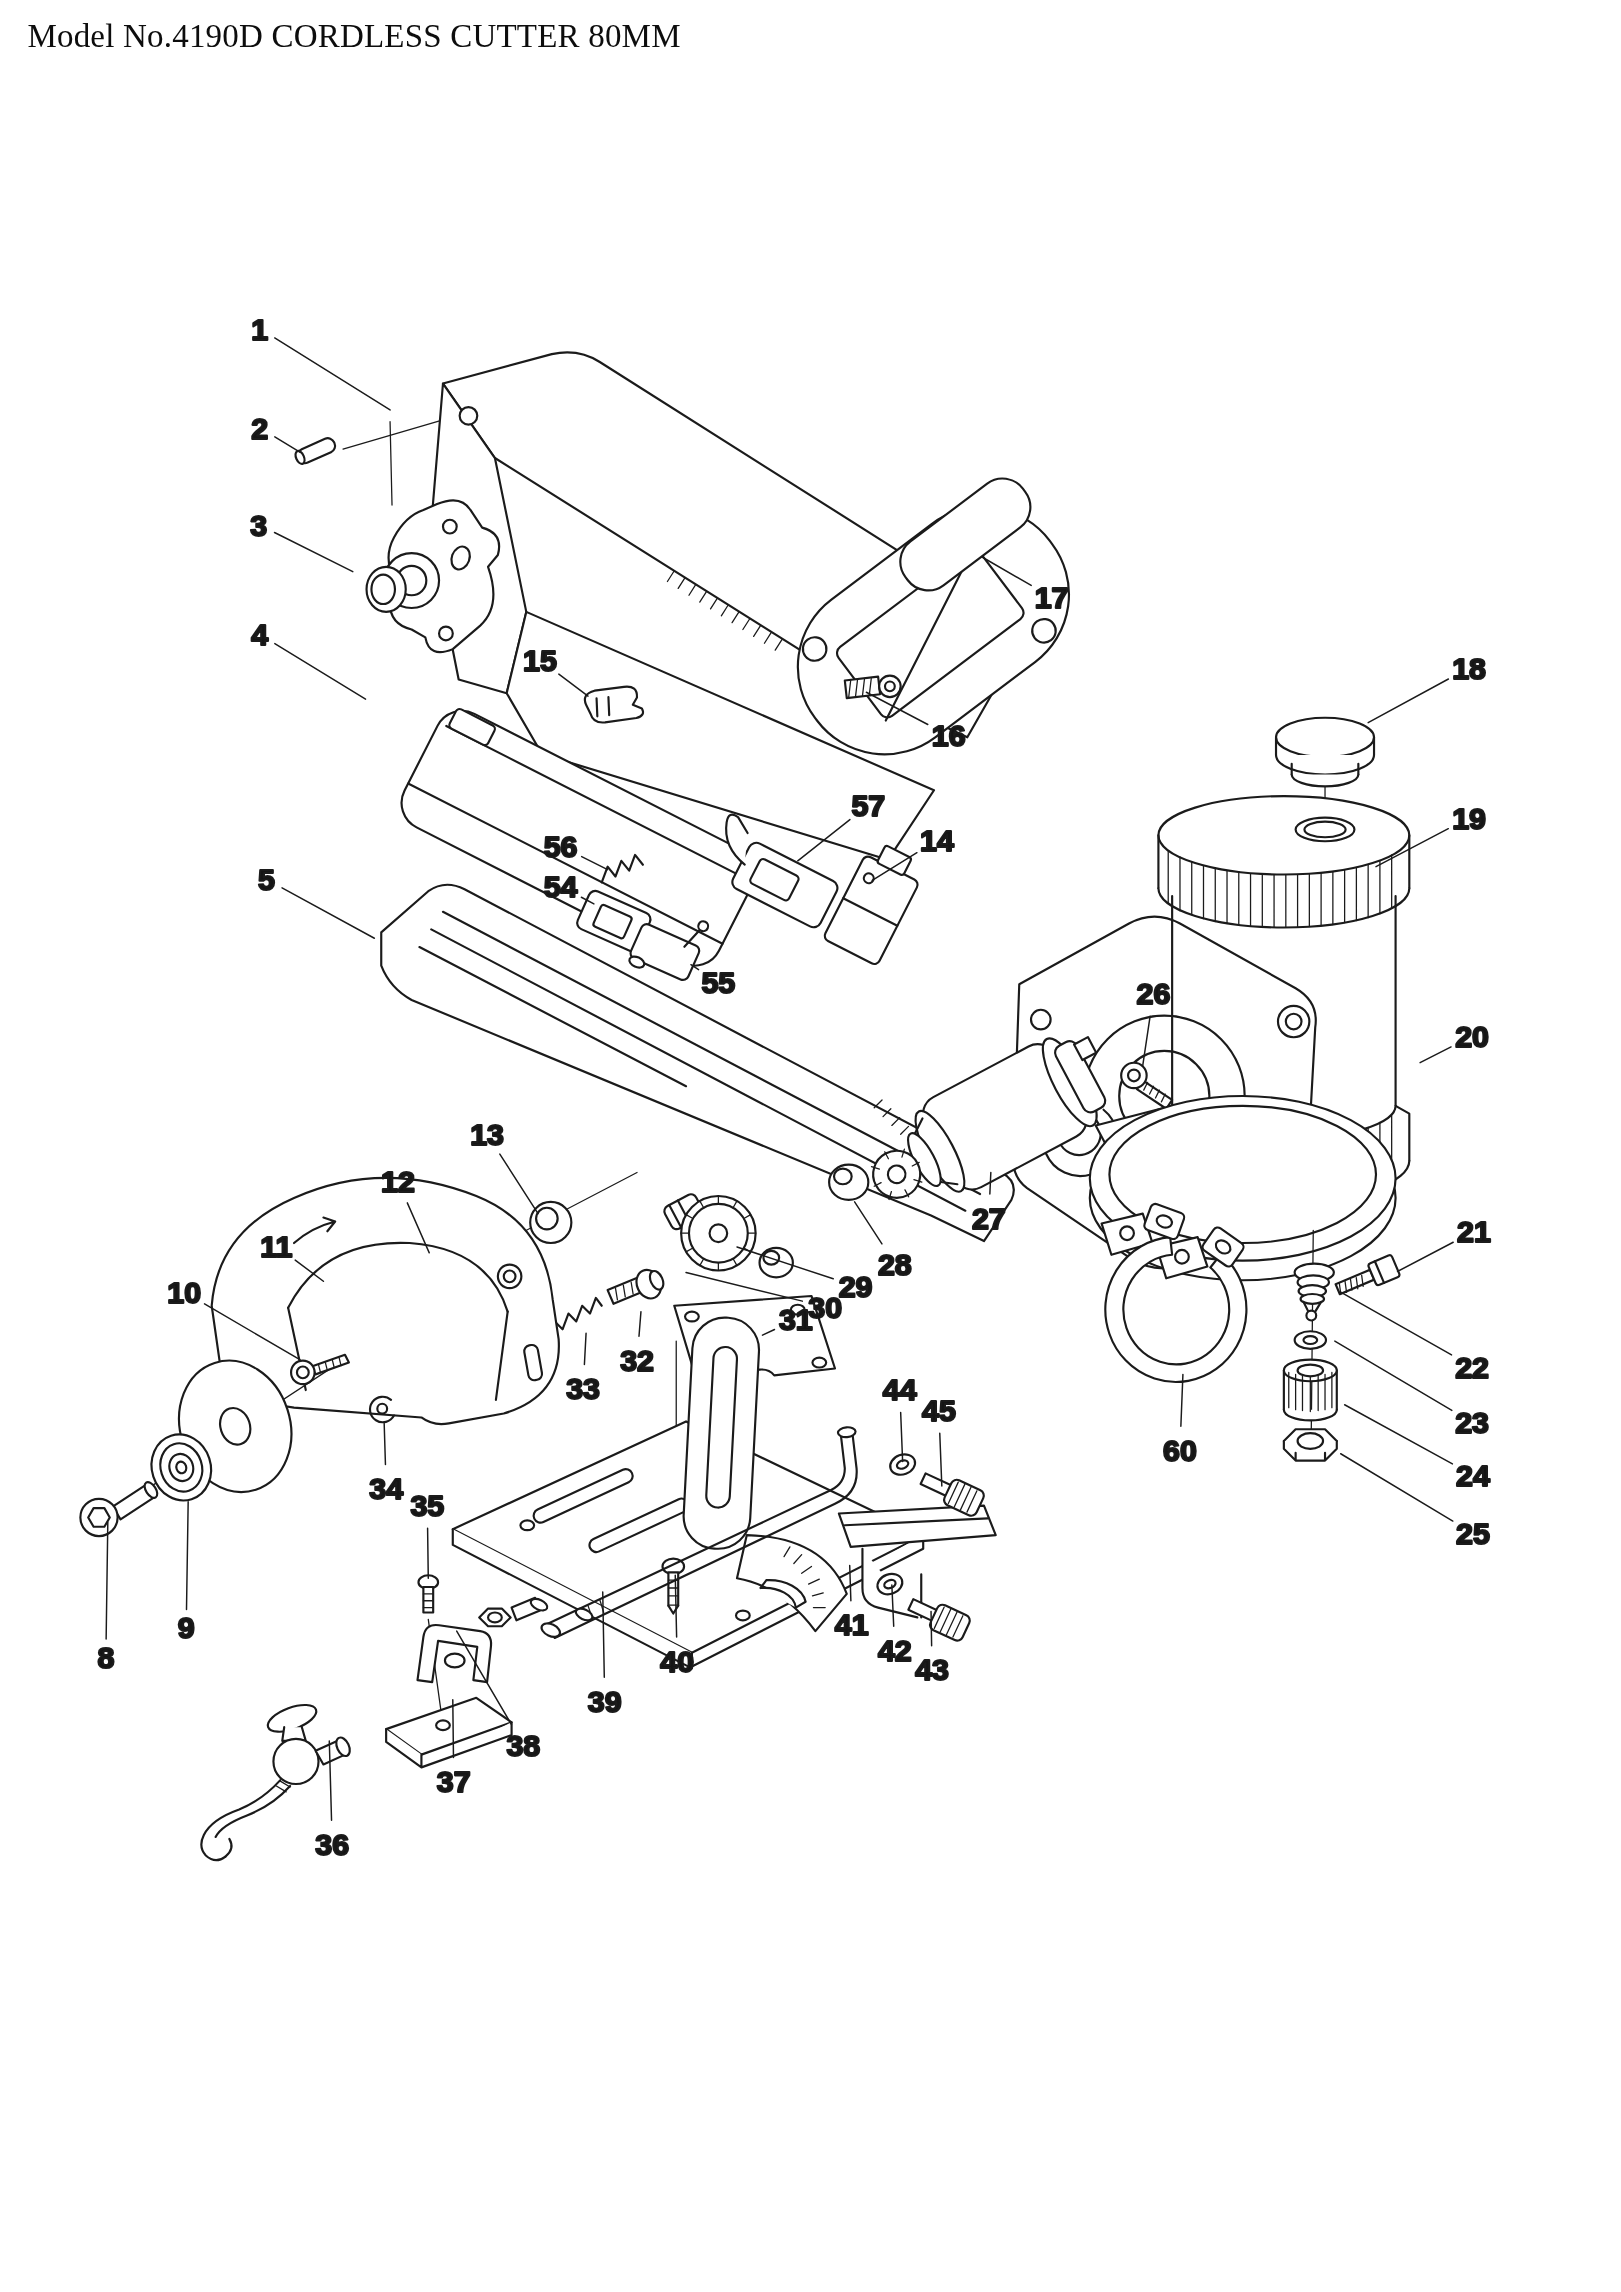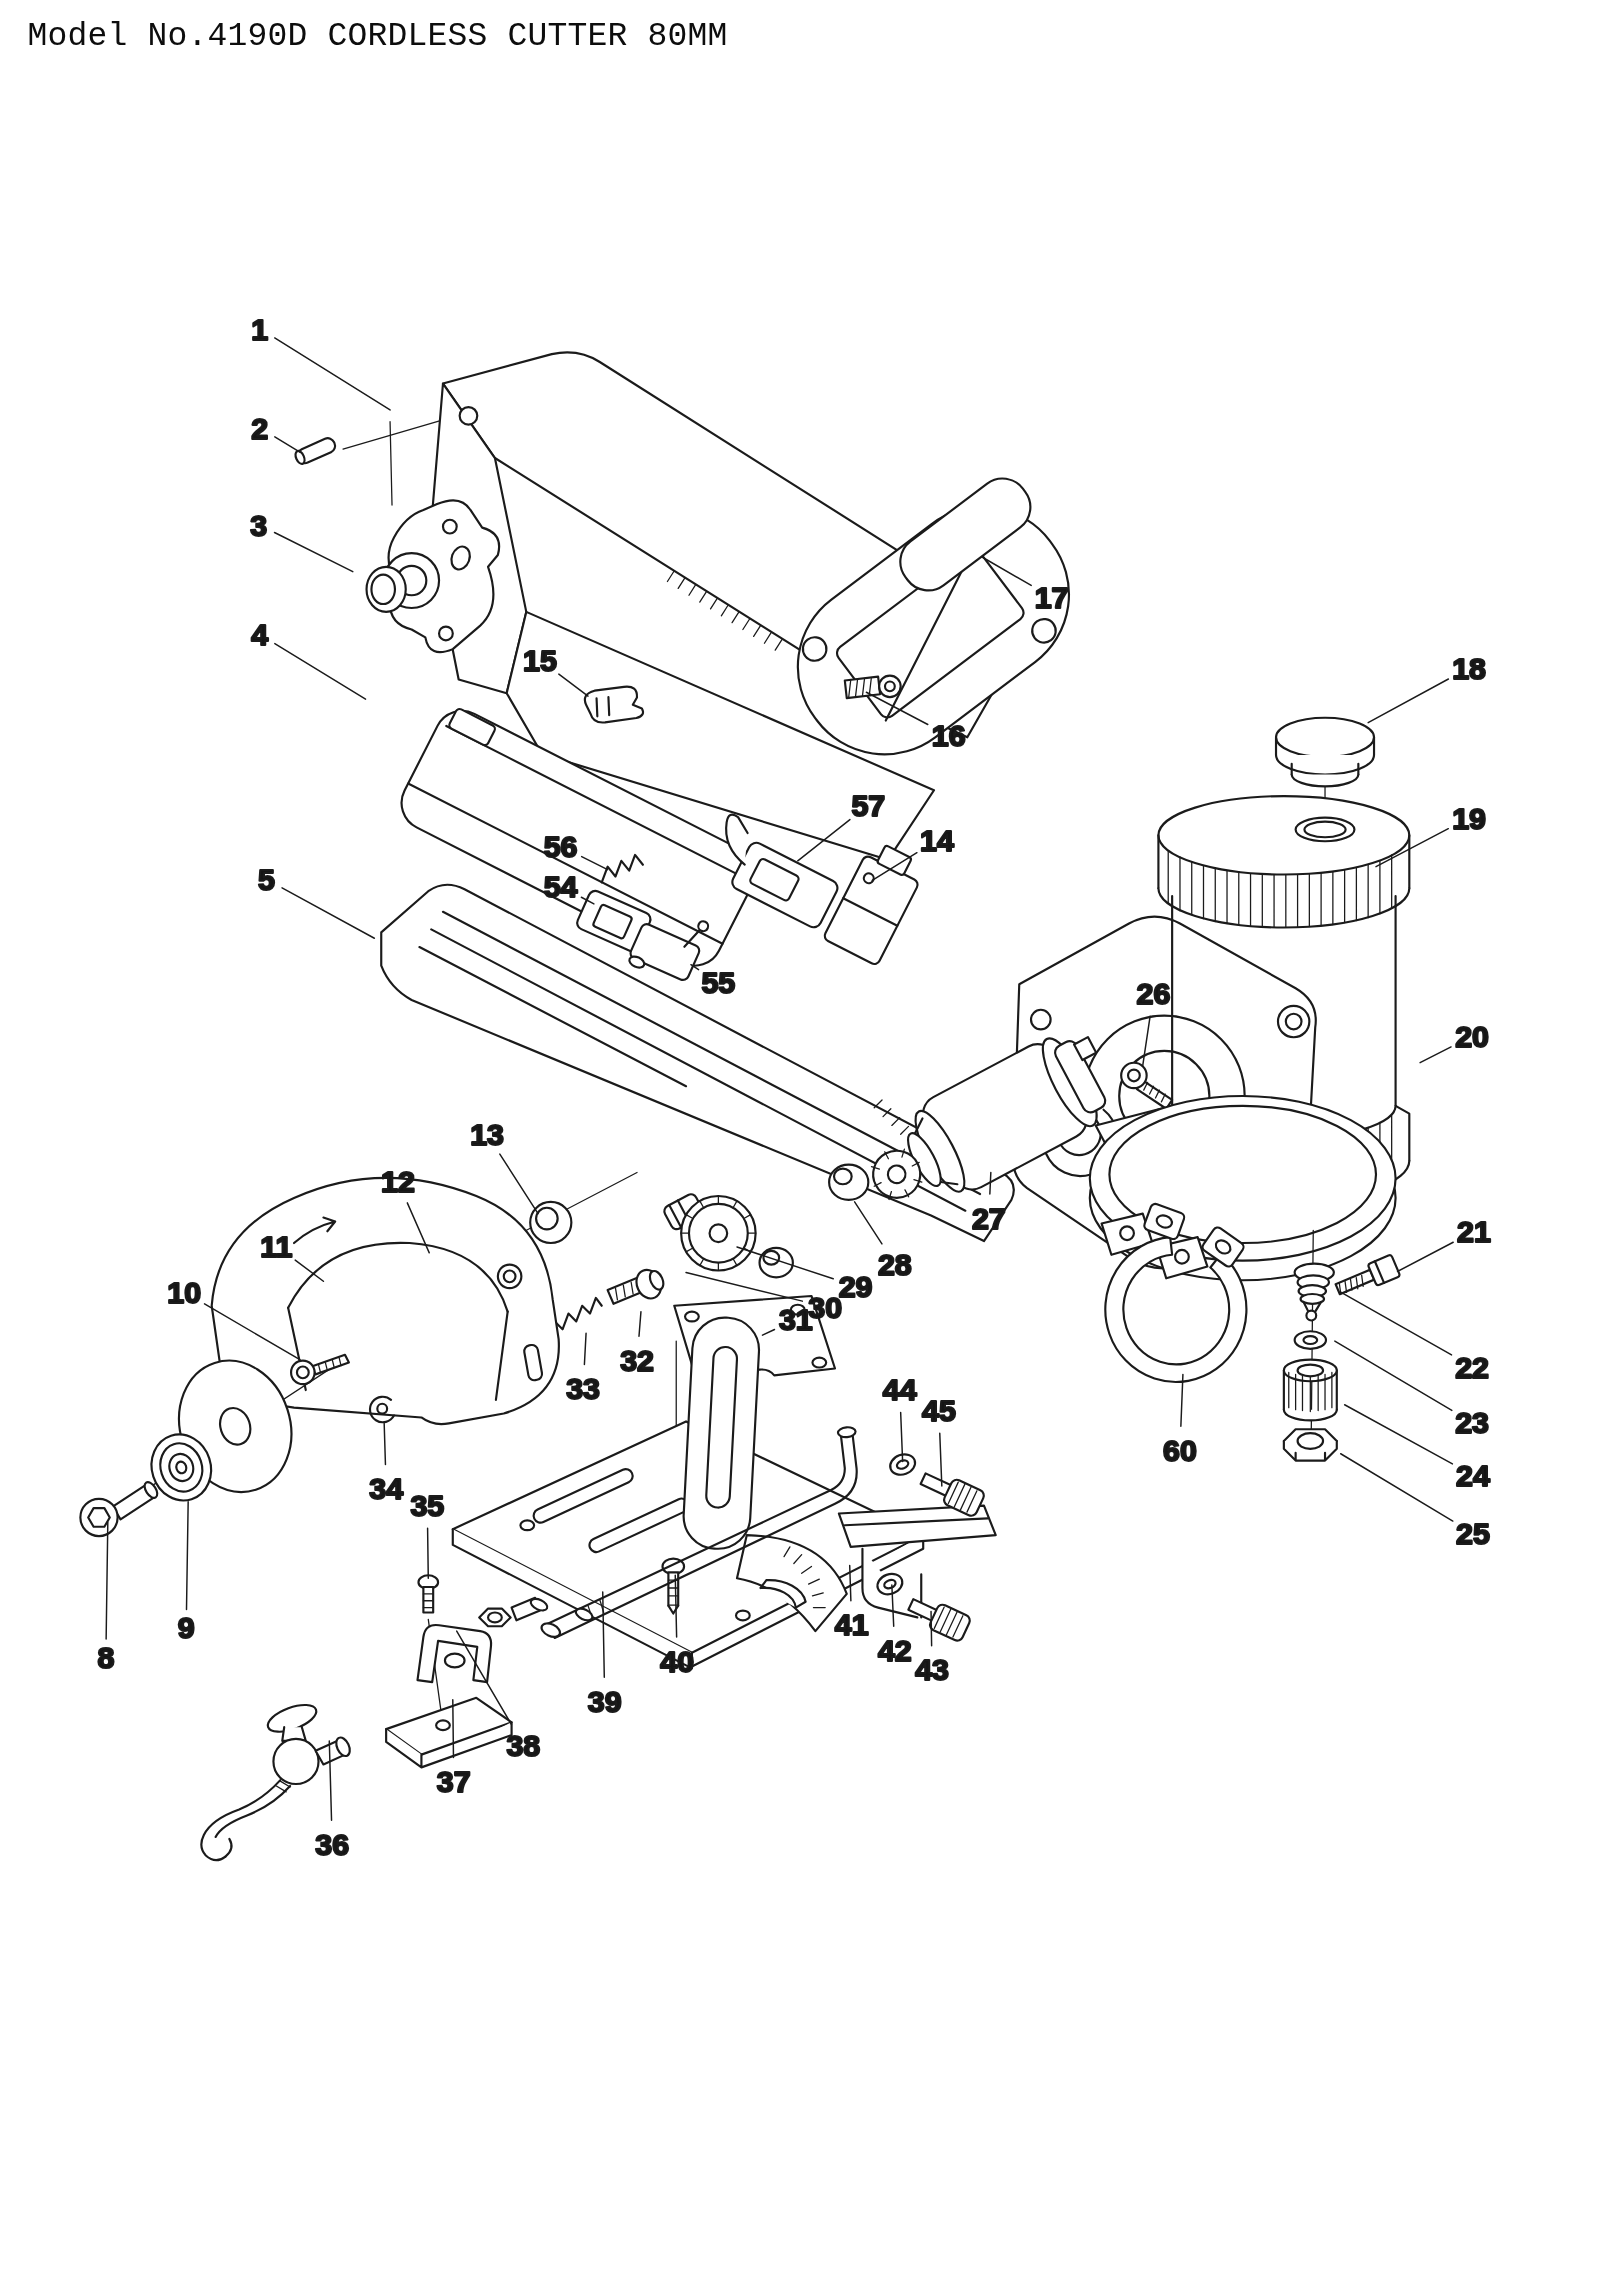--- a/index.html
+++ b/index.html
@@ -1,21 +1,21 @@
 <!DOCTYPE html>
 <html style="--bg: #ffffff; --line: #1b1b1b; --label: #151515;"><head>
 <meta charset="utf-8">
 <style>
   :root{ --bg:#ffffff; --line:#1b1b1b; --label:#151515; }
   html,body{margin:0;padding:0;background:var(--bg);}
   body{width:1621px;height:2293px;position:relative;font-family:"Liberation Sans",sans-serif;}
   .title{
     position:absolute;left:27.4px;top:17.6px;
     font-size:33px;font-weight:500;color:#0d0d0d;letter-spacing:0.2px;
-    font-family:Liberation Mono, monospace;
+    font-family:Liberation Serif, serif;
   }
   #diagram-svg{position:absolute;left:0;top:0;width:1621px;height:2293px;}
   #art{stroke:var(--line);fill:none;stroke-width:2.2;stroke-linejoin:round;stroke-linecap:round;}
   #art .fw{fill:#fff;}
   #art .thin{stroke-width:1.3;}
   #callouts line{stroke:var(--line);stroke-width:1.5;fill:none;}
   #callouts text{
     font-family:"Liberation Sans",sans-serif;font-size:31px;font-weight:600;
     fill:var(--label);text-anchor:middle;dominant-baseline:central;
   }

